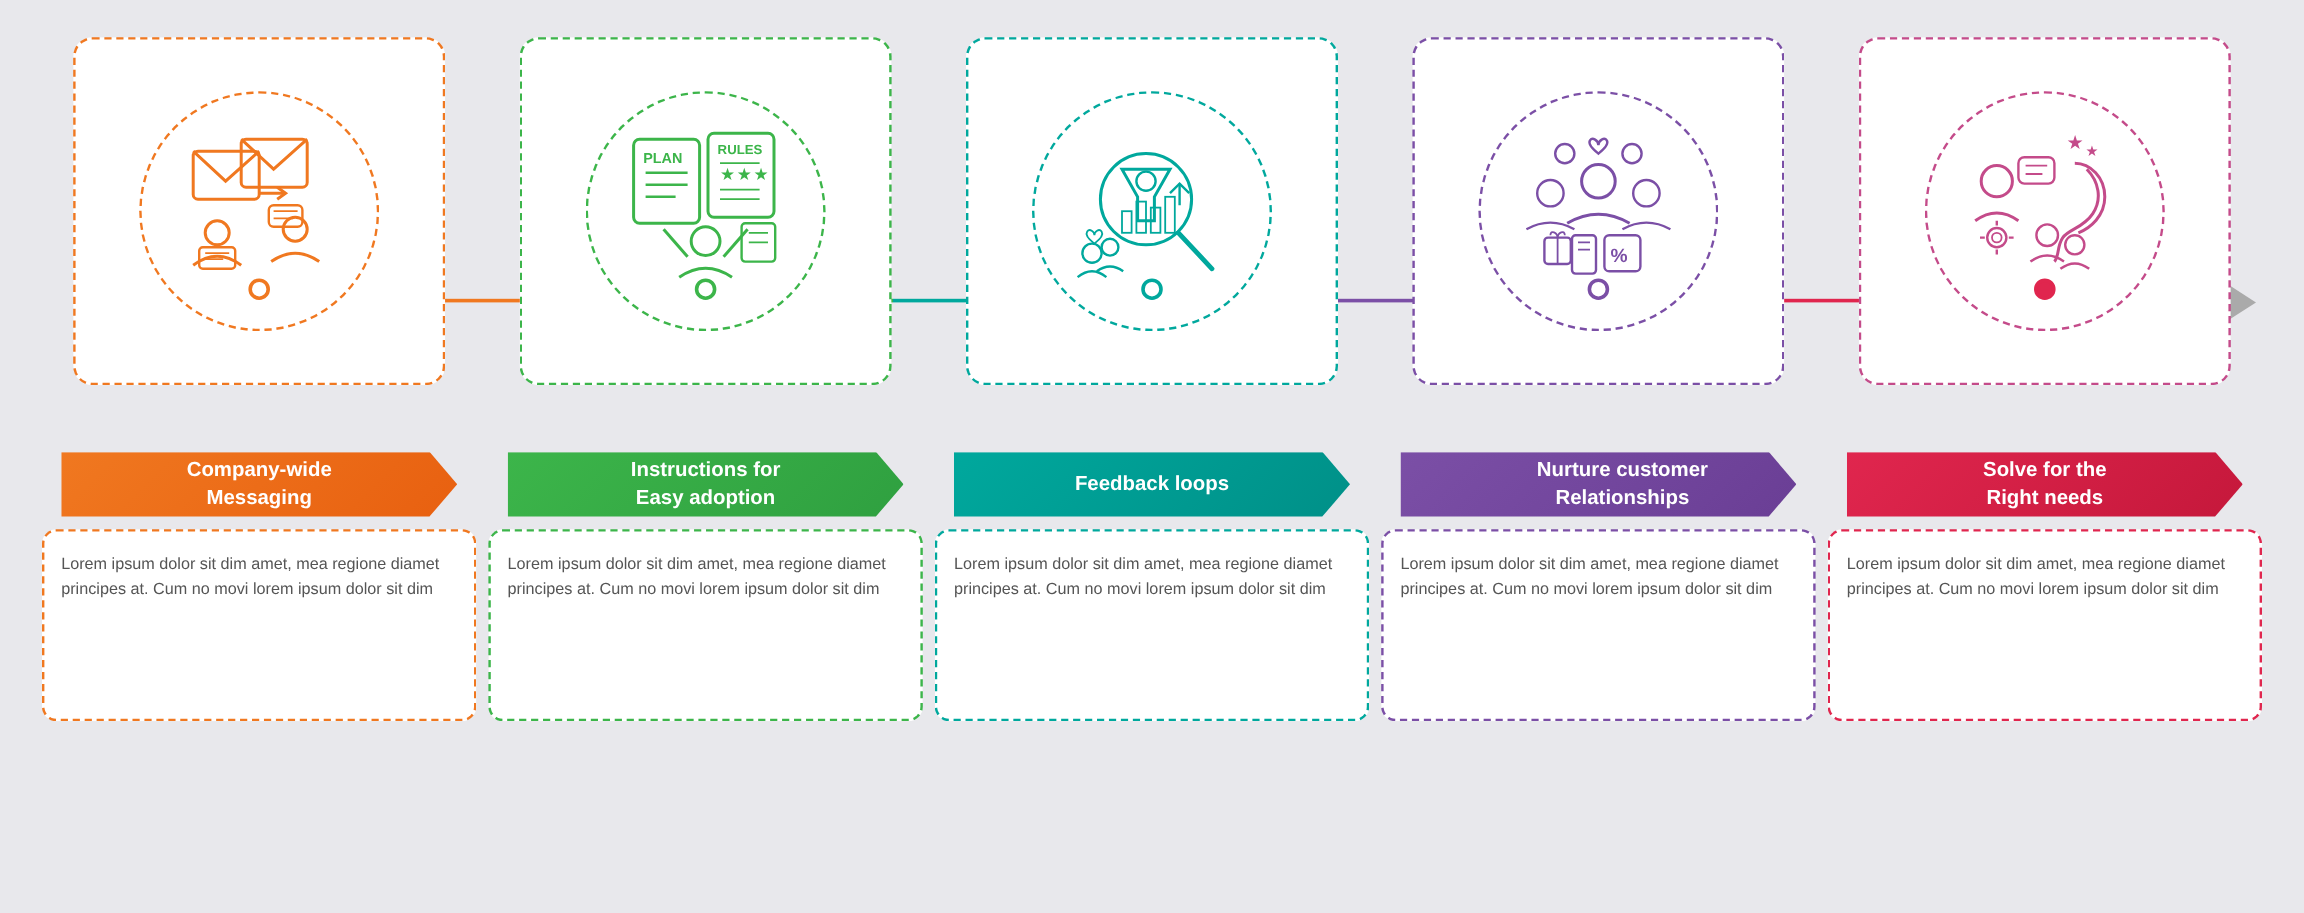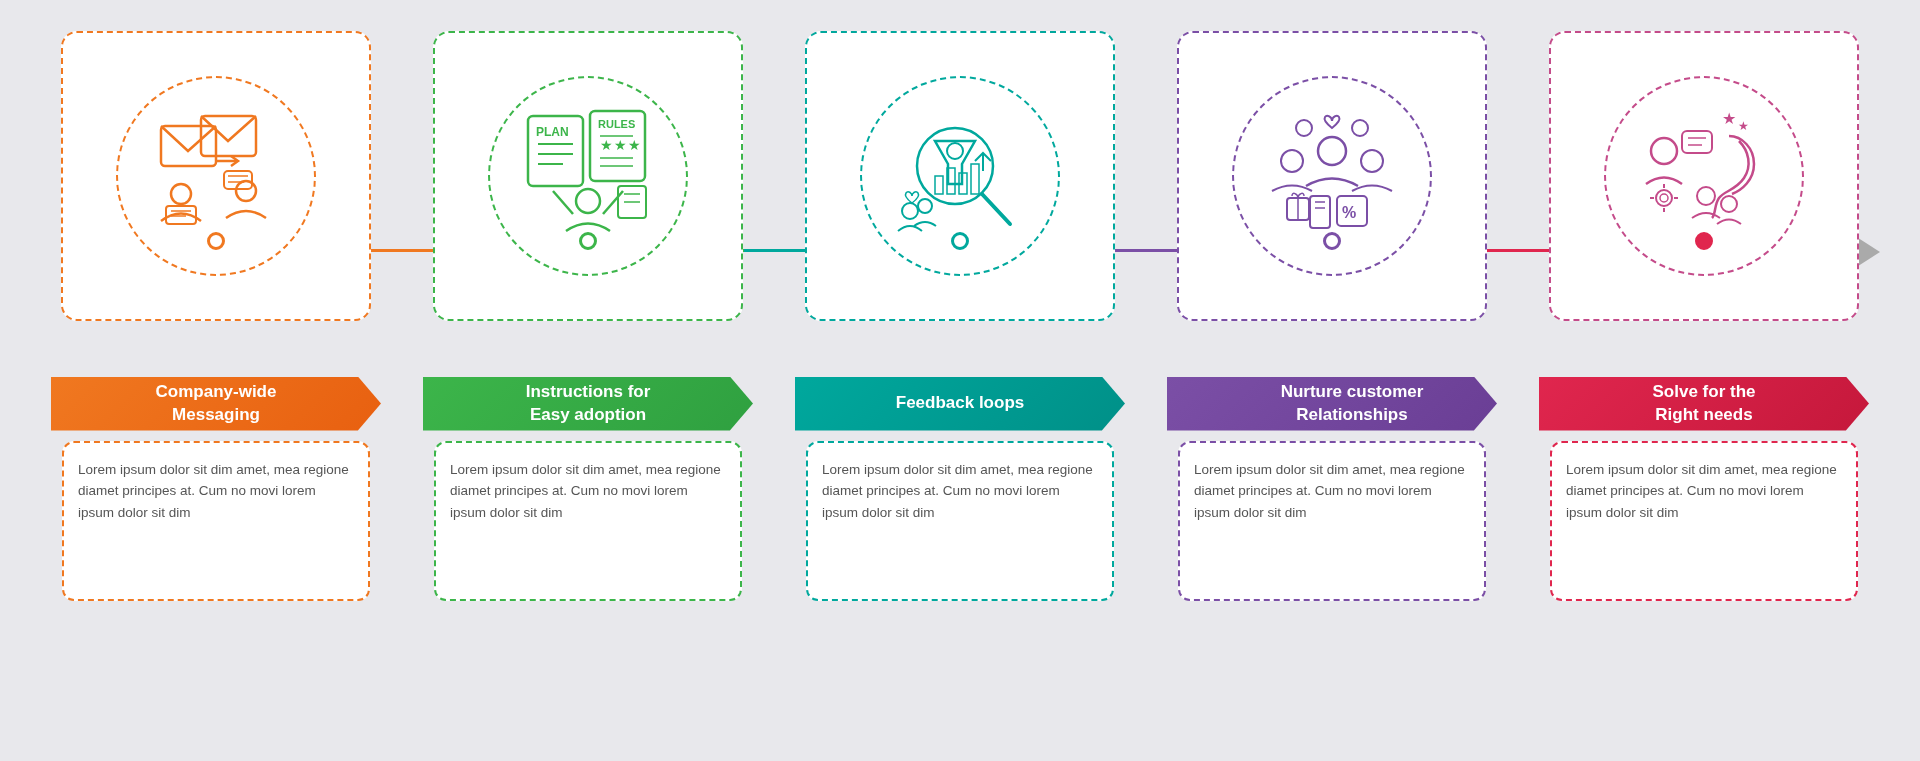--- a/index.html
+++ b/index.html
@@ -75,21 +75,21 @@
       color: white;
       position: relative;
       margin-top: 56px;
       clip-path: polygon(0% 0%, 93% 0%, 100% 50%, 93% 100%, 0% 100%);
     }
     .column:first-child .arrow-label {
       clip-path: polygon(0% 0%, 93% 0%, 100% 50%, 93% 100%, 0% 100%);
     }
     
     .bottom-card {
-      width: 308px;
+      width: 362px;
       min-height: 160px;
       border: 2.5px dashed #ccc;
       border-radius: 12px;
       background: white;
       padding: 16px 14px;
       margin-top: 10px;
       font-size: 13.5px;
       color: #555;
       line-height: 1.6;
     }

